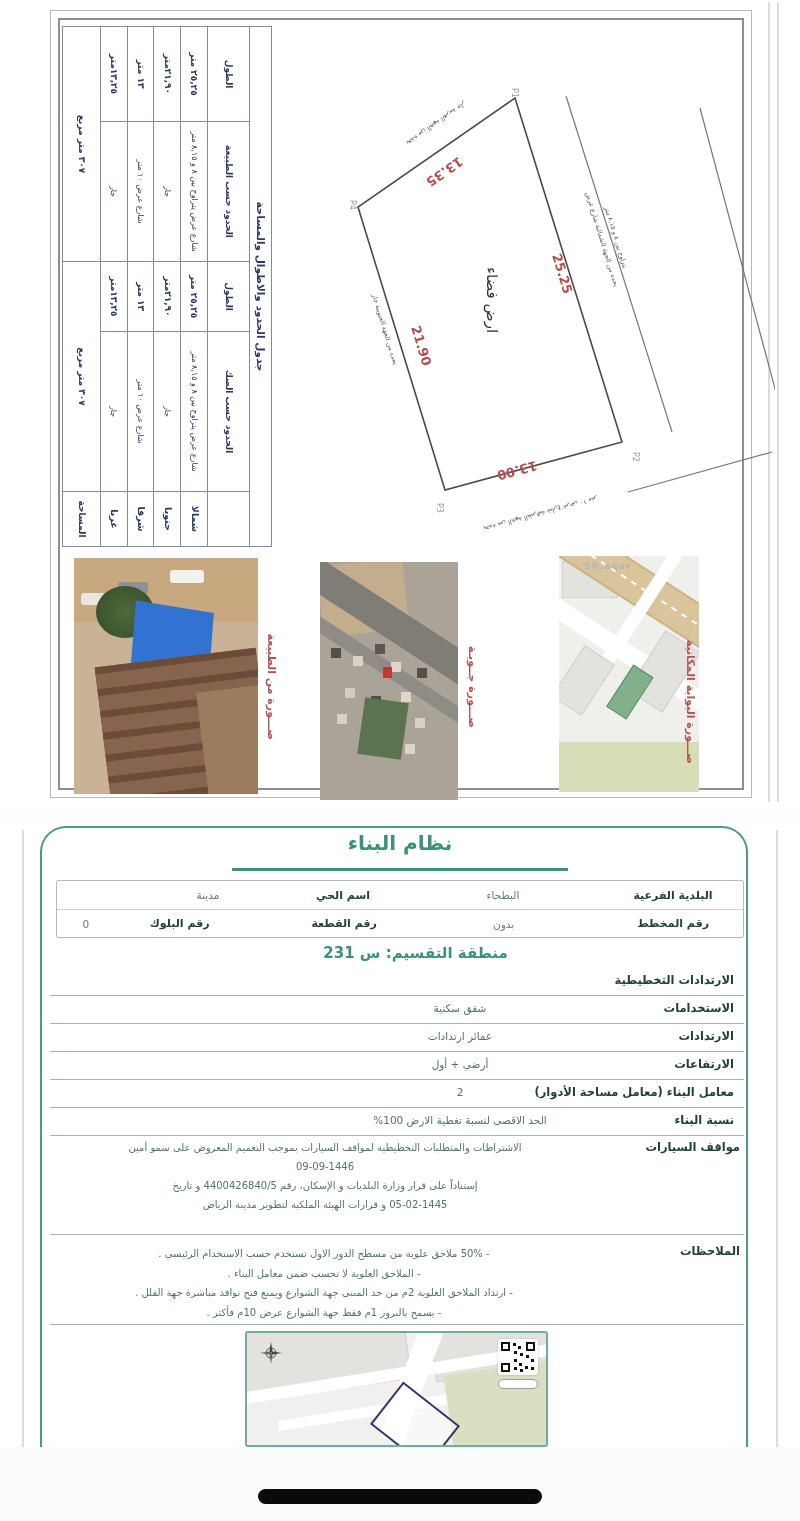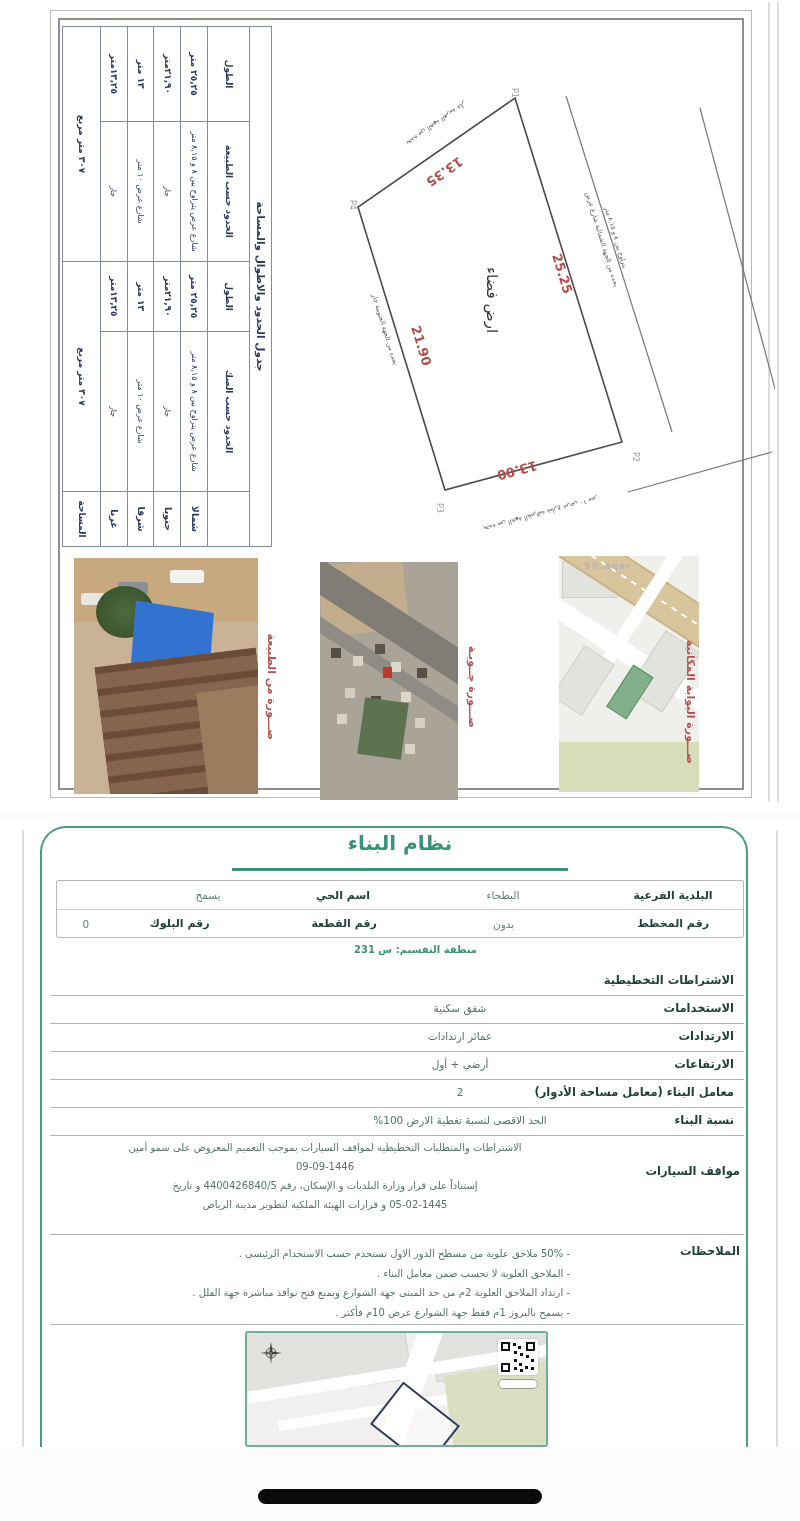--- a/index.html
+++ b/index.html
@@ -53,27 +53,27 @@
   .p3-wm{position:absolute;left:18%;top:2%;color:#b6b6b4;font-size:9px;font-weight:bold;letter-spacing:1px;}
   
   .green-frame{left:40px;top:826px;width:708px;height:621px;border:2px solid #4c9c82;border-bottom:none;border-radius:26px 26px 0 0;}
   .b-title{left:0;top:831px;width:800px;text-align:center;font-size:20px;font-weight:bold;color:#3a9278;}
   .b-underline{left:232px;top:868px;width:336px;height:3px;background:#3a9278;}
   .info-table{left:56px;top:880px;width:688px;height:58px;border:1.5px solid #b9b9b9;border-radius:2px;background:#fff;}
   .info-row{display:flex;flex-direction:row;direction:rtl;height:28px;align-items:center;}
   .info-row + .info-row{border-top:1px solid #cfcfcf;}
   .ilabel{font-weight:bold;color:#20423a;font-size:11px;text-align:center;}
   .ival{color:#5f7d74;font-size:10.5px;text-align:center;}
-  .zone-line{left:0;top:944px;width:800px;text-align:center;font-size:10px;font-weight:bold;color:#3a9278;direction:rtl;padding-left:31px;}
+  .zone-line{left:0;top:944px;width:800px;text-align:center;font-size:15px;font-weight:bold;color:#3a9278;direction:rtl;padding-left:31px;}
   .crit{left:50px;width:694px;height:28px;border-bottom:1.2px solid #a9b4b0;direction:rtl;}
   .clabel{position:absolute;right:10px;top:5px;font-weight:bold;font-size:11.5px;color:#1e423a;white-space:nowrap;}
   .cval{position:absolute;left:130px;top:6px;width:560px;text-align:center;font-size:10.5px;color:#53726a;}
   .blk-label{position:absolute;right:60px;font-weight:bold;font-size:11.5px;color:#1e423a;}
   .park-text{left:60px;top:1138px;width:530px;text-align:center;font-size:10px;line-height:19px;color:#54736b;direction:rtl;}
-  .notes-text{left:58px;top:1244px;width:512px;text-align:right;font-size:10px;line-height:19.5px;color:#54736b;direction:rtl;}
+  .notes-text{left:68px;top:1244px;width:512px;text-align:center;font-size:10px;line-height:19.5px;color:#54736b;direction:rtl;}
   .sep{left:50px;width:694px;height:0;border-bottom:1.2px solid #a9b4b0;}
   
   .map-card{left:245px;top:1331px;width:303px;height:116px;border:2px solid #6fae9a;border-radius:3px;background:#f1f0ee;overflow:hidden;}
   .m-blk{position:absolute;background:#e4e2df;border:1px solid #d2d0cc;}
   .m-st{position:absolute;background:#fff;}
   .m-green{position:absolute;left:68%;top:30%;width:40%;height:90%;background:#d9dfc0;transform:rotate(-8deg);}
   .m-plot{position:absolute;left:44%;top:58%;width:72px;height:54px;border:2.5px solid #2e3a63;background:rgba(255,255,255,.55);transform:rotate(38deg);}
   .qr-box{position:absolute;right:8px;top:6px;width:40px;height:36px;background:#fff;border-radius:3px;box-shadow:0 0 2px rgba(0,0,0,.25);}
   .qr-pill{position:absolute;right:8px;top:46px;width:40px;height:10px;border:1px solid #9a9a9a;border-radius:5px;background:#fff;}
   .home-bar{left:258px;top:1489px;width:284px;height:15px;border-radius:9px;background:#0a0a0a;}
@@ -216,36 +216,36 @@
   <div class="abs green-frame"></div>
 
   <div class="abs b-title">نظام البناء</div>
   <div class="abs b-underline"></div>
 
   <div class="abs info-table">
     <div class="info-row">
       <div class="ilabel" style="width:140px">البلدية الفرعية</div>
       <div class="ival" style="width:200px">البطحاء</div>
       <div class="ilabel" style="width:120px">اسم الحي</div>
-      <div class="ival" style="width:150px">يسمح</div>
+      <div class="ival" style="width:150px">مدينة</div>
     </div>
     <div class="info-row">
       <div class="ilabel" style="width:140px">رقم المخطط</div>
       <div class="ival" style="width:200px">بدون</div>
       <div class="ilabel" style="width:120px">رقم القطعة</div>
       <div class="ival" style="width:40px"></div>
       <div class="ilabel" style="width:130px">رقم البلوك</div>
       <div class="ival" style="width:58px">0</div>
     </div>
   </div>
 
   <div class="abs zone-line">منطقة التقسيم: س 231</div>
 
   <div class="abs crit" style="top:968px;">
-    <div class="clabel">الاشتراطات التخطيطية</div>
+    <div class="clabel">الارتدادات التخطيطية</div>
   </div>
   <div class="abs crit" style="top:996px;">
     <div class="clabel">الاستخدامات</div>
     <div class="cval">شقق سكنية</div>
   </div>
   <div class="abs crit" style="top:1024px;">
     <div class="clabel">الارتدادات</div>
     <div class="cval">عمائر ارتدادات</div>
   </div>
   <div class="abs crit" style="top:1052px;">
@@ -254,21 +254,21 @@
   </div>
   <div class="abs crit" style="top:1080px;">
     <div class="clabel">معامل البناء (معامل مساحة الأدوار)</div>
     <div class="cval">2</div>
   </div>
   <div class="abs crit" style="top:1108px;">
     <div class="clabel">نسبة البناء</div>
     <div class="cval">الحد الاقصى لنسبة تغطية الارض 100%</div>
   </div>
 
-  <div class="abs blk-label" style="top:1140px;margin-top:24px;">مواقف السيارات</div>
+  <div class="abs blk-label" style="top:1140px;">مواقف السيارات</div>
   <div class="abs park-text">
     <div>الاشتراطات والمتطلبات التخطيطية لمواقف السيارات بموجب التعميم المعروض على سمو أمين</div>
     <div>09-09-1446</div>
     <div>إستناداً على قرار وزارة البلديات و الإسكان، رقم 4400426840/5 و تاريخ</div>
     <div>05-02-1445 و قرارات الهيئة الملكية لتطوير مدينة الرياض</div>
   </div>
   <div class="abs sep" style="top:1234px;"></div>
 
   <div class="abs blk-label" style="top:1244px;">الملاحظات</div>
   <div class="abs notes-text">

